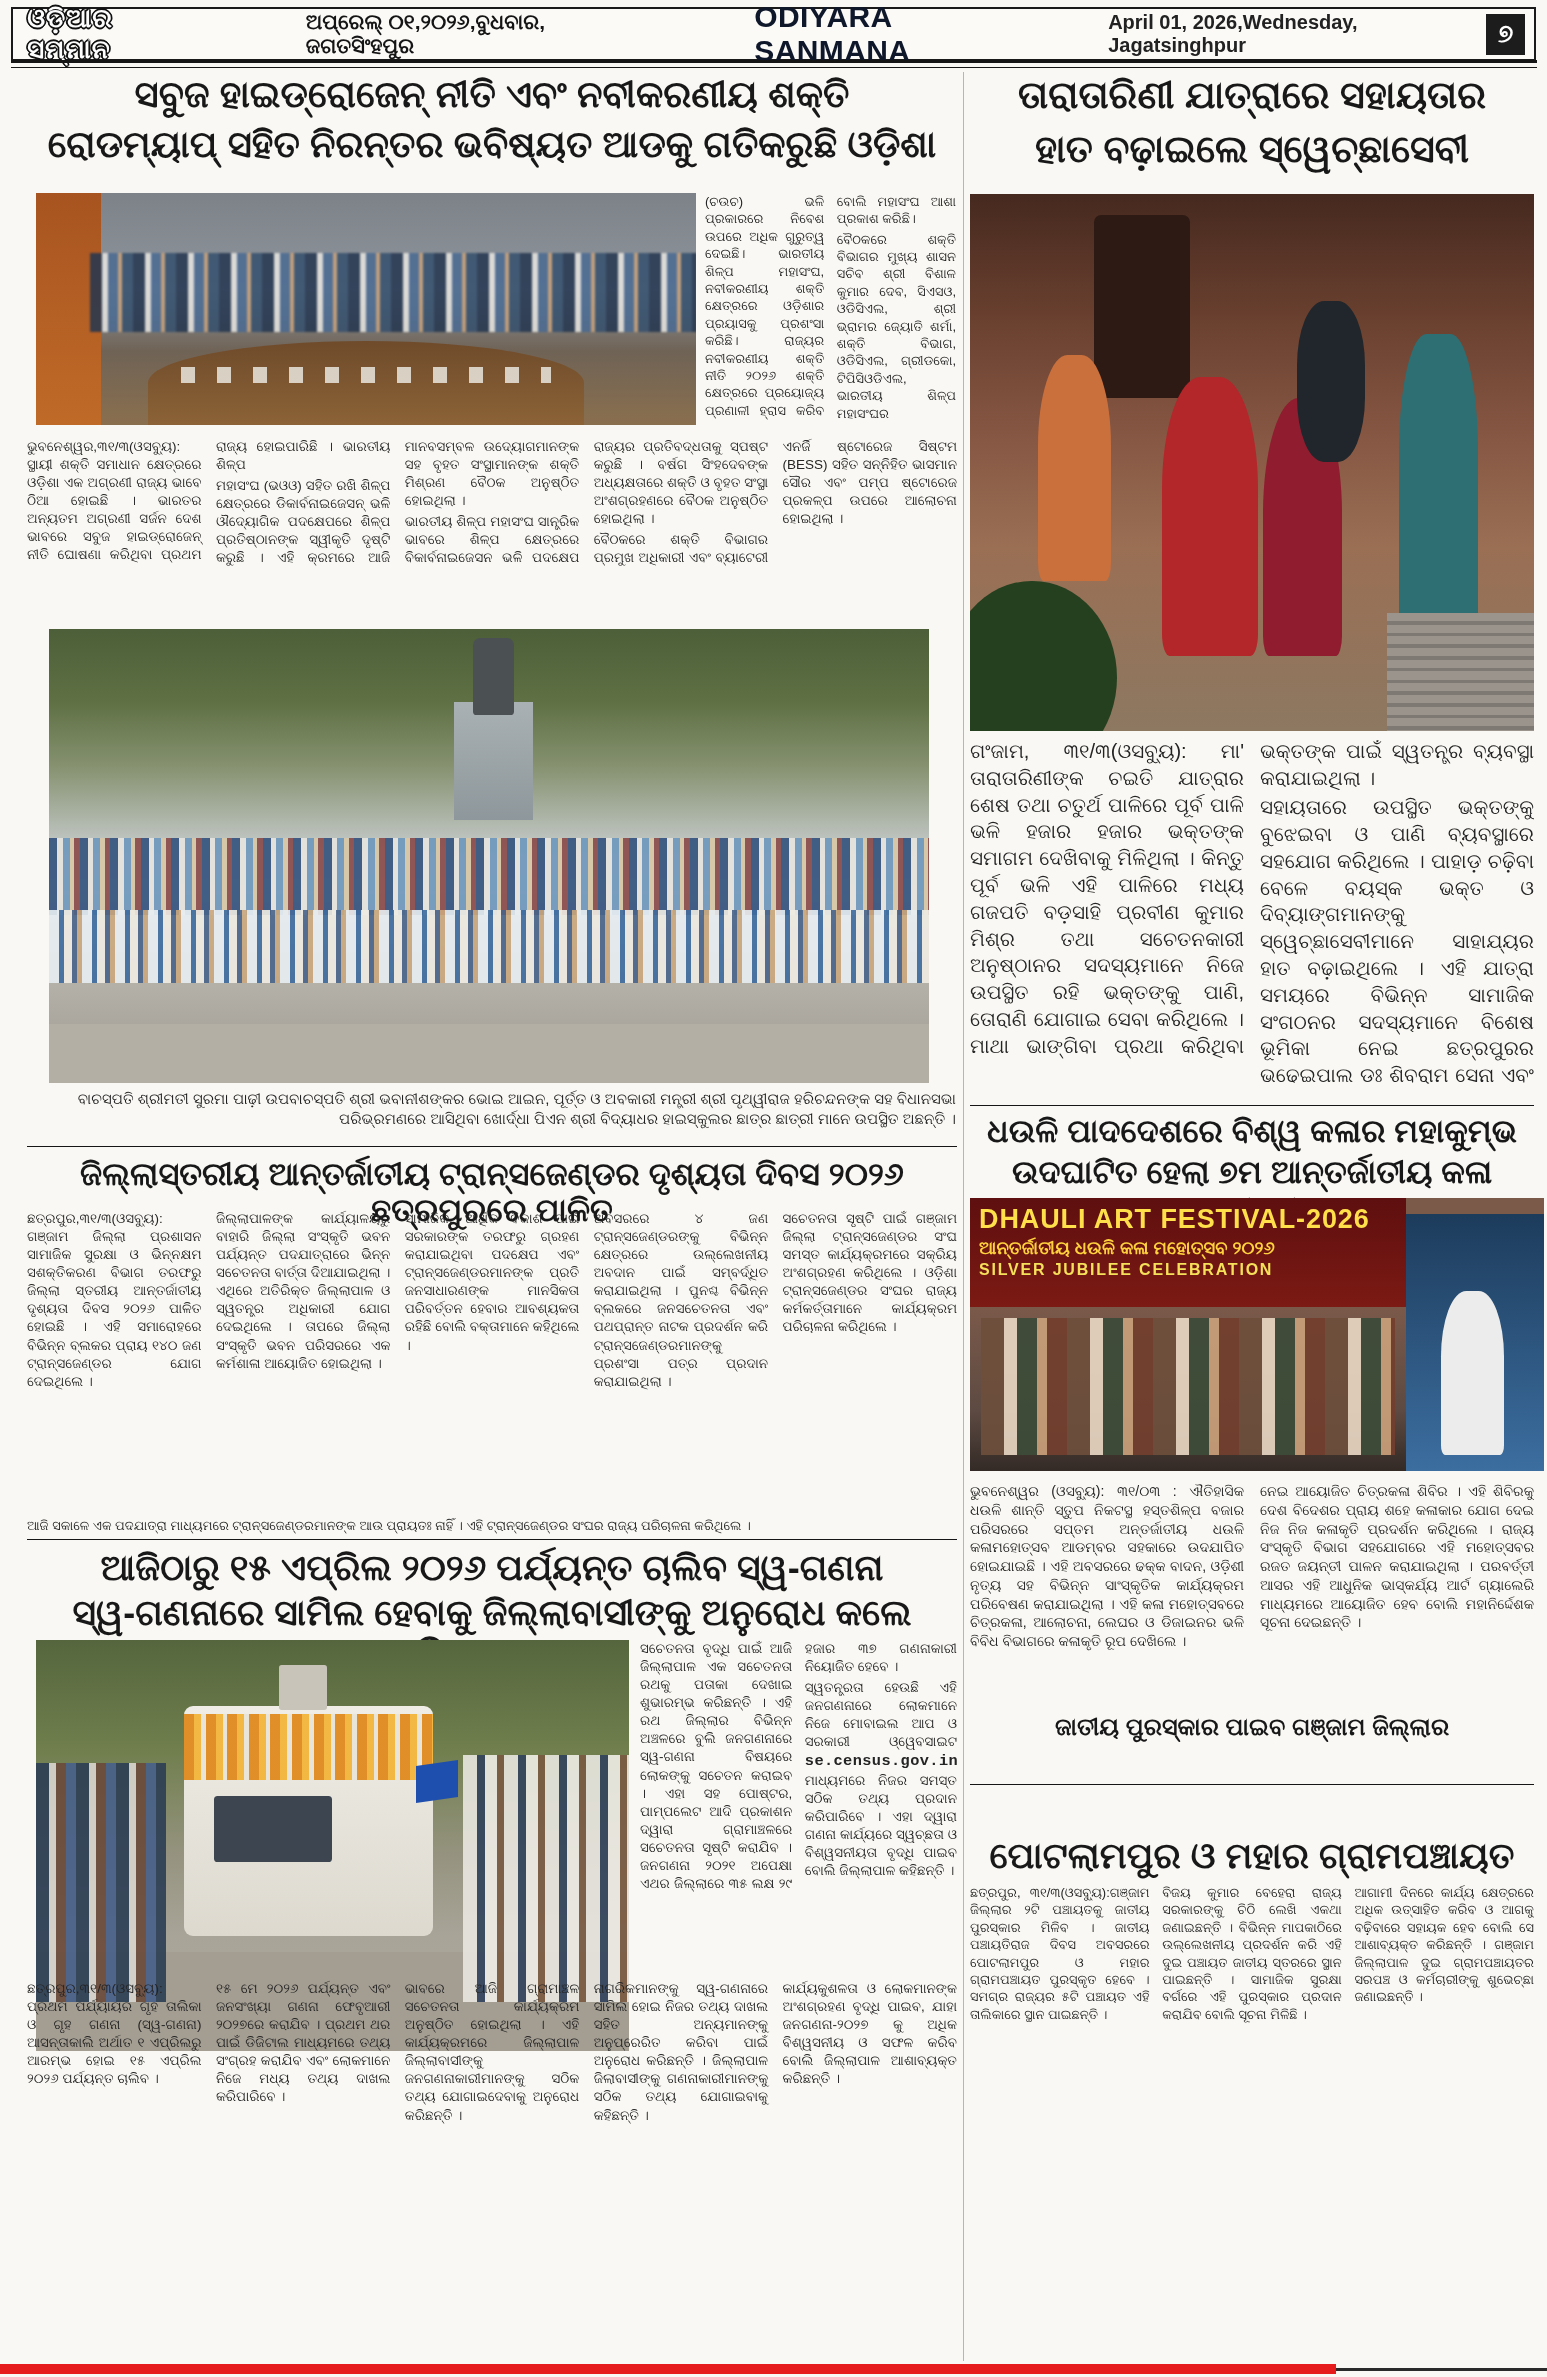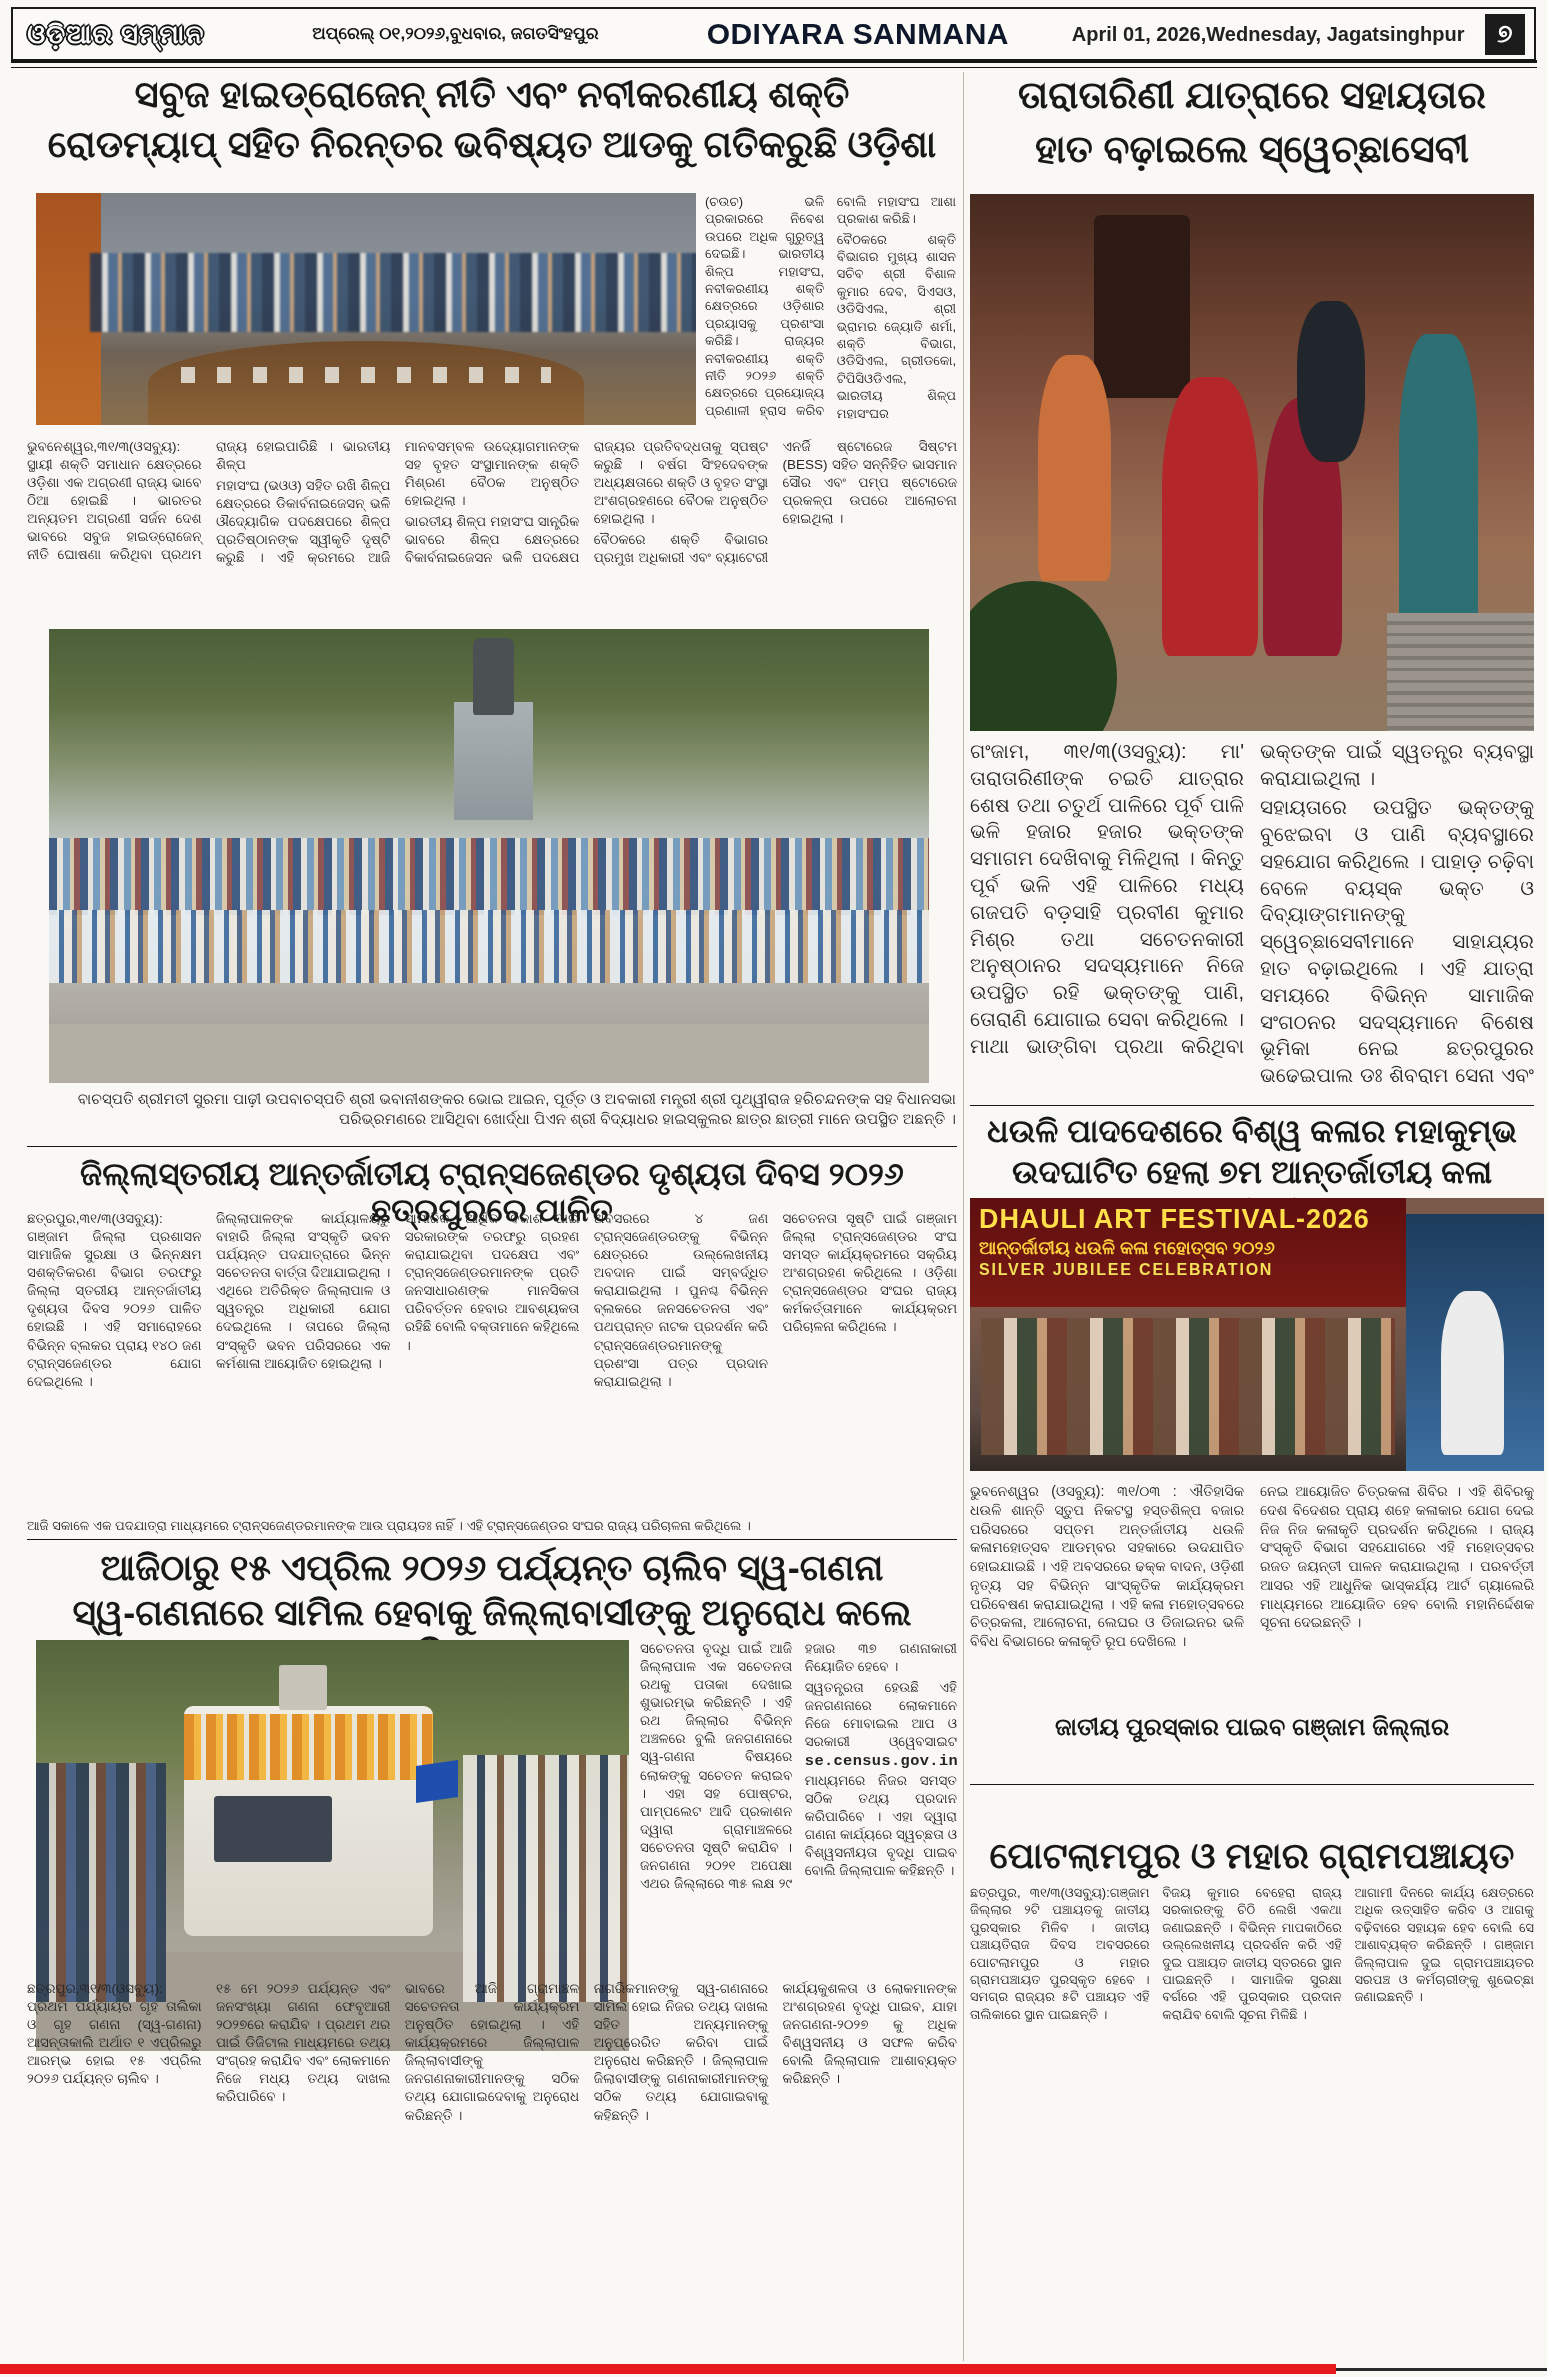--- a/index.html
+++ b/index.html
@@ -3,21 +3,21 @@
 <meta charset="utf-8">
 <style>
   html,body{margin:0;padding:0;background:#e8e6e0;}
   .page{position:relative;width:1548px;height:2377px;background:#f9f8f4;overflow:hidden;
         font-family:"Liberation Sans","DejaVu Sans",sans-serif;color:#1b1b1b;}
   
   .mast{position:absolute;left:10.8px;top:7.2px;width:1521px;height:50px;border:2.7px solid #1a1a1a;
         display:flex;align-items:center;background:#fbfaf7;}
   .mast-logo{font-size:26px;font-weight:800;letter-spacing:0.9px;color:#fdfdfd;margin-left:14.4px;
         text-shadow:-1.8px 0 #111,1.8px 0 #111,0 -1.8px #111,0 1.8px #111,-0.9px -0.9px #111,0.9px 0.9px #111,-0.9px 0.9px #111,0.9px -0.9px #111;}
-  .mast-odia-date{font-size:17px;font-weight:600;margin-left:108px;color:#151515;}
+  .mast-odia-date{font-size:21px;font-weight:600;margin-left:108px;color:#151515;}
   .mast-name{font-size:30px;font-weight:800;margin-left:108px;letter-spacing:0.4px;color:#0f172a;}
   .mast-en-date{font-size:20px;font-weight:700;margin-left:63px;color:#222;}
   .mast-pageno{margin-left:auto;margin-right:9px;width:40px;height:41px;background:#1c1c1c;color:#fff;
         display:flex;align-items:center;justify-content:center;font-size:25px;font-weight:700;}
   .mast-rule{position:absolute;left:10.8px;top:60px;width:1526px;height:3.6px;
         border-top:3.6px solid #161616;border-bottom:0.9px solid #161616;}
   
   .hl{position:absolute;text-align:center;font-weight:700;color:#181818;line-height:1.12;}
   .bodycols{position:absolute;font-size:13.5px;line-height:1.34;text-align:justify;color:#242424;overflow:hidden;}
   .bodycols p{margin:0 0 2.7px 0;}

